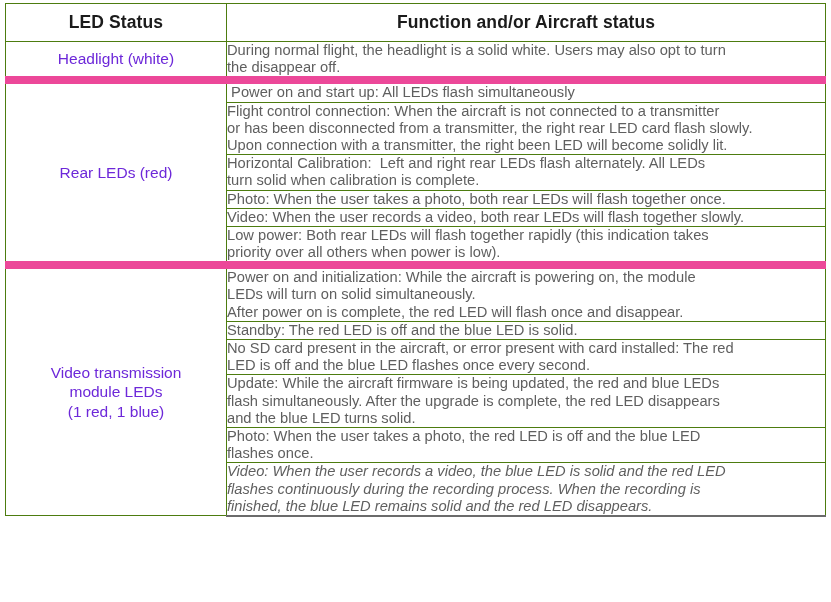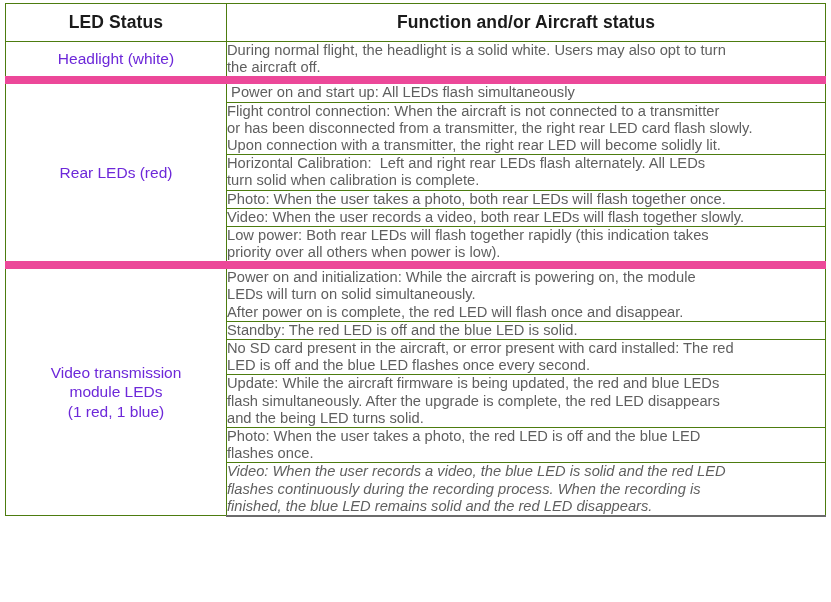--- a/index.html
+++ b/index.html
@@ -98,38 +98,38 @@
     </thead>
     <tbody id="table-body">
         <tr>
           <td class="status-cell" rowspan="1">
             <div class="label-lines">
               <span class="lbl-line">Headlight (white)</span>
             </div>
           </td>
           <td class="desc-cell">
             <span class="d-line">During normal flight, the headlight is a solid white. Users may also opt to turn</span>
-            <span class="d-line">the aircraft off.</span>
+            <span class="d-line">the disappear off.</span>
           </td>
         </tr>
         <tr class="group-top">
           <td class="status-cell" rowspan="6">
             <div class="label-lines">
               <span class="lbl-line">Rear LEDs (red)</span>
             </div>
           </td>
           <td class="desc-cell desc-pad-lg desc-indent">
             <span class="d-line"> Power on and start up: All LEDs flash simultaneously</span>
           </td>
         </tr>
         <tr>
           <td class="desc-cell">
             <span class="d-line">Flight control connection: When the aircraft is not connected to a transmitter</span>
             <span class="d-line">or has been disconnected from a transmitter, the right rear LED card flash slowly.</span>
-            <span class="d-line">Upon connection with a transmitter, the right rear LED will become solidly lit.</span>
+            <span class="d-line">Upon connection with a transmitter, the right been LED will become solidly lit.</span>
           </td>
         </tr>
         <tr>
           <td class="desc-cell">
             <span class="d-line">Horizontal Calibration:  Left and right rear LEDs flash alternately. All LEDs</span>
             <span class="d-line">turn solid when calibration is complete.</span>
           </td>
         </tr>
         <tr>
           <td class="desc-cell">
@@ -169,21 +169,21 @@
         <tr>
           <td class="desc-cell">
             <span class="d-line">No SD card present in the aircraft, or error present with card installed: The red</span>
             <span class="d-line">LED is off and the blue LED flashes once every second.</span>
           </td>
         </tr>
         <tr>
           <td class="desc-cell">
             <span class="d-line">Update: While the aircraft firmware is being updated, the red and blue LEDs</span>
             <span class="d-line">flash simultaneously. After the upgrade is complete, the red LED disappears</span>
-            <span class="d-line">and the being LED turns solid.</span>
+            <span class="d-line">and the blue LED turns solid.</span>
           </td>
         </tr>
         <tr>
           <td class="desc-cell">
             <span class="d-line">Photo: When the user takes a photo, the red LED is off and the blue LED</span>
             <span class="d-line">flashes once.</span>
           </td>
         </tr>
         <tr class="last-row">
           <td class="desc-cell">

